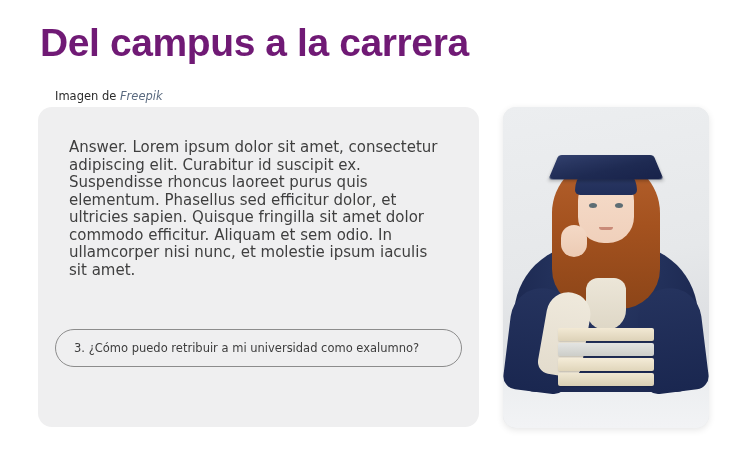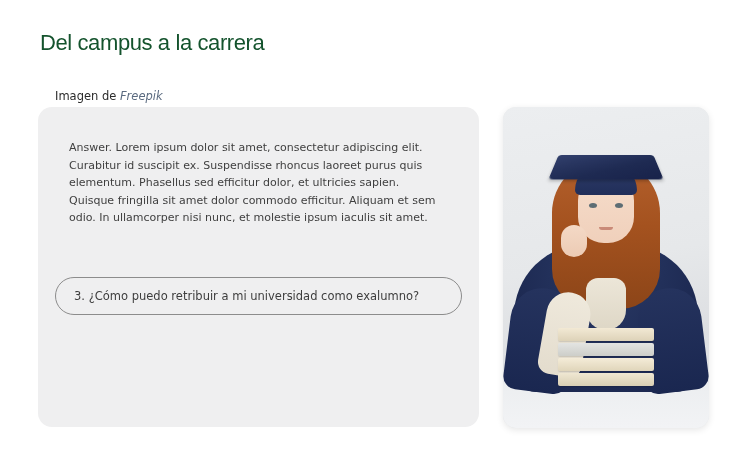--- a/index.html
+++ b/index.html
@@ -21,25 +21,25 @@
 
   
   .header {
     position: absolute;
     left: 40px;
     top: 26px;
     width: 600px;
   }
   .page-title {
     margin: 0;
-    font-size: 22px;
+    font-size: 39px;
     line-height: 34px;
-    font-weight: 400;
+    font-weight: 700;
     letter-spacing: -0.4px;
-    color: #14532d;
+    color: #701a75;
     font-family: "Liberation Sans", sans-serif;
   }
   .credit {
     margin: 15px;
     padding-top: 14px;
     font-size: 11.5px;
     line-height: 14px;
     color: #2b2b2b;
     font-family: "DejaVu Sans", sans-serif;
   }
@@ -88,21 +88,21 @@
     font-family: "DejaVu Sans", sans-serif;
     white-space: nowrap;
   }
   .faq-item.active .faq-question {
     border: 2px solid #1d1d1d;
     color: #1d1d1d;
   }
 
   .faq-answer {
     padding: 16px 14px 0 14px;
-    font-size: 11px;
+    font-size: 15px;
     line-height: 17.5px;
     color: #3f3f3f;
     font-family: "DejaVu Sans", sans-serif;
     max-width: 400px;
   }
   .faq-item.active .faq-answer { display: block; }
   .faq-item .faq-answer { display: none; }
 
   .spacer-a { height: 30px; }
   .spacer-b { height: 20px; }

